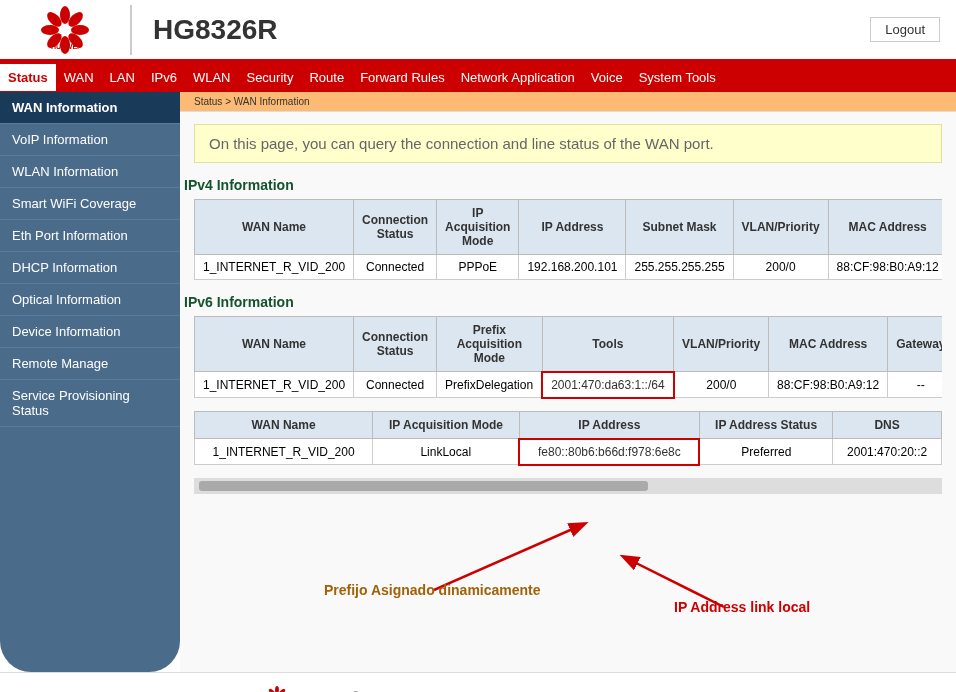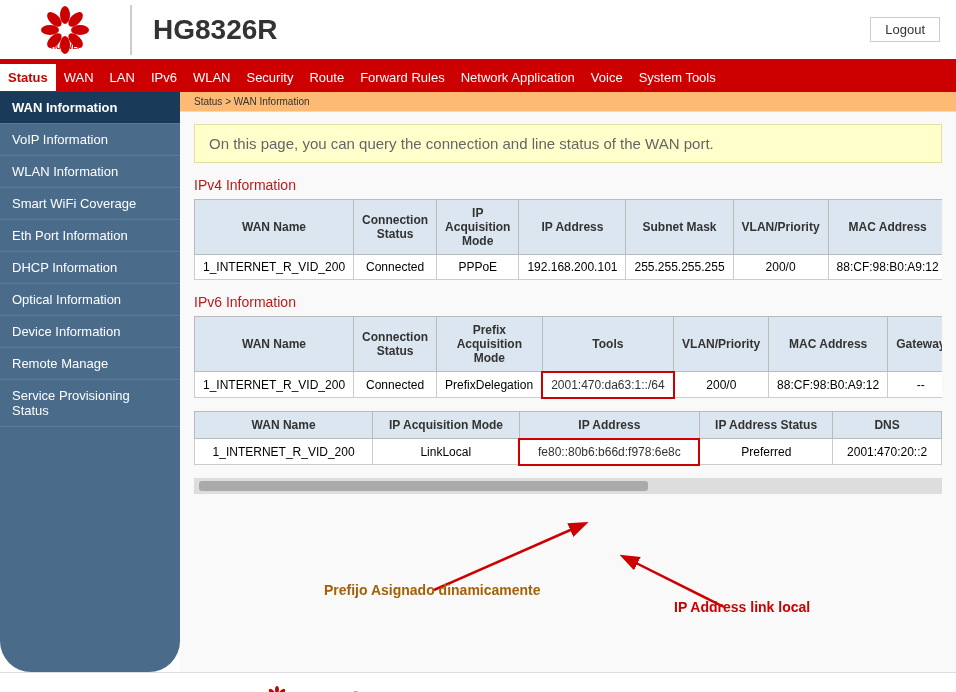--- a/index.html
+++ b/index.html
@@ -23,21 +23,21 @@
     
     .sidebar { width: 180px; background: #4a6b8a; flex-shrink: 0; border-radius: 31px; }
     .sidebar-item { display: block; color: #fff; padding: 8px 12px; font-size: 13px; cursor: pointer; border-bottom: 1px solid #5a7b9a; }
     .sidebar-item.active { background: #1a3a5a; font-weight: bold; color: #fff; }
 
     
     .main { flex: 1; padding: 0; background: #f9f9f9; overflow: auto; }
     .breadcrumb { padding: 4px 14px; font-size: 10px; color: #333; background: #fdba74; border-bottom: 1px solid #ddd; }
     .info-box { margin: 12px 14px; background: #ffffcc; border: 1px solid #e0e0a0; padding: 10px 14px; font-size: 15px; color: #666; }
 
-    .section-title { font-weight: normal; font-size: 14px; margin: 14px 14px 6px 14px; color: #b91c1c; }
+    .section-title { font-weight: bold; font-size: 14px; margin: 14px 14px 6px 4px; color: #14532d; }
 
     
     .table-wrapper { margin: 0 14px 12px 14px; overflow-x: auto; }
     table { border-collapse: collapse; width: 100%; font-size: 12px; }
     th { background: #dce6f0; color: #333; font-weight: bold; padding: 6px 8px; border: 1px solid #bbb; text-align: center; }
     td { background: #fff; padding: 5px 8px; border: 1px solid #ccc; text-align: center; }
 
     .highlighted-cell { border: 2px solid #cc0000 !important; background: #fff !important; color: #333; font-weight: normal; }
 
     

